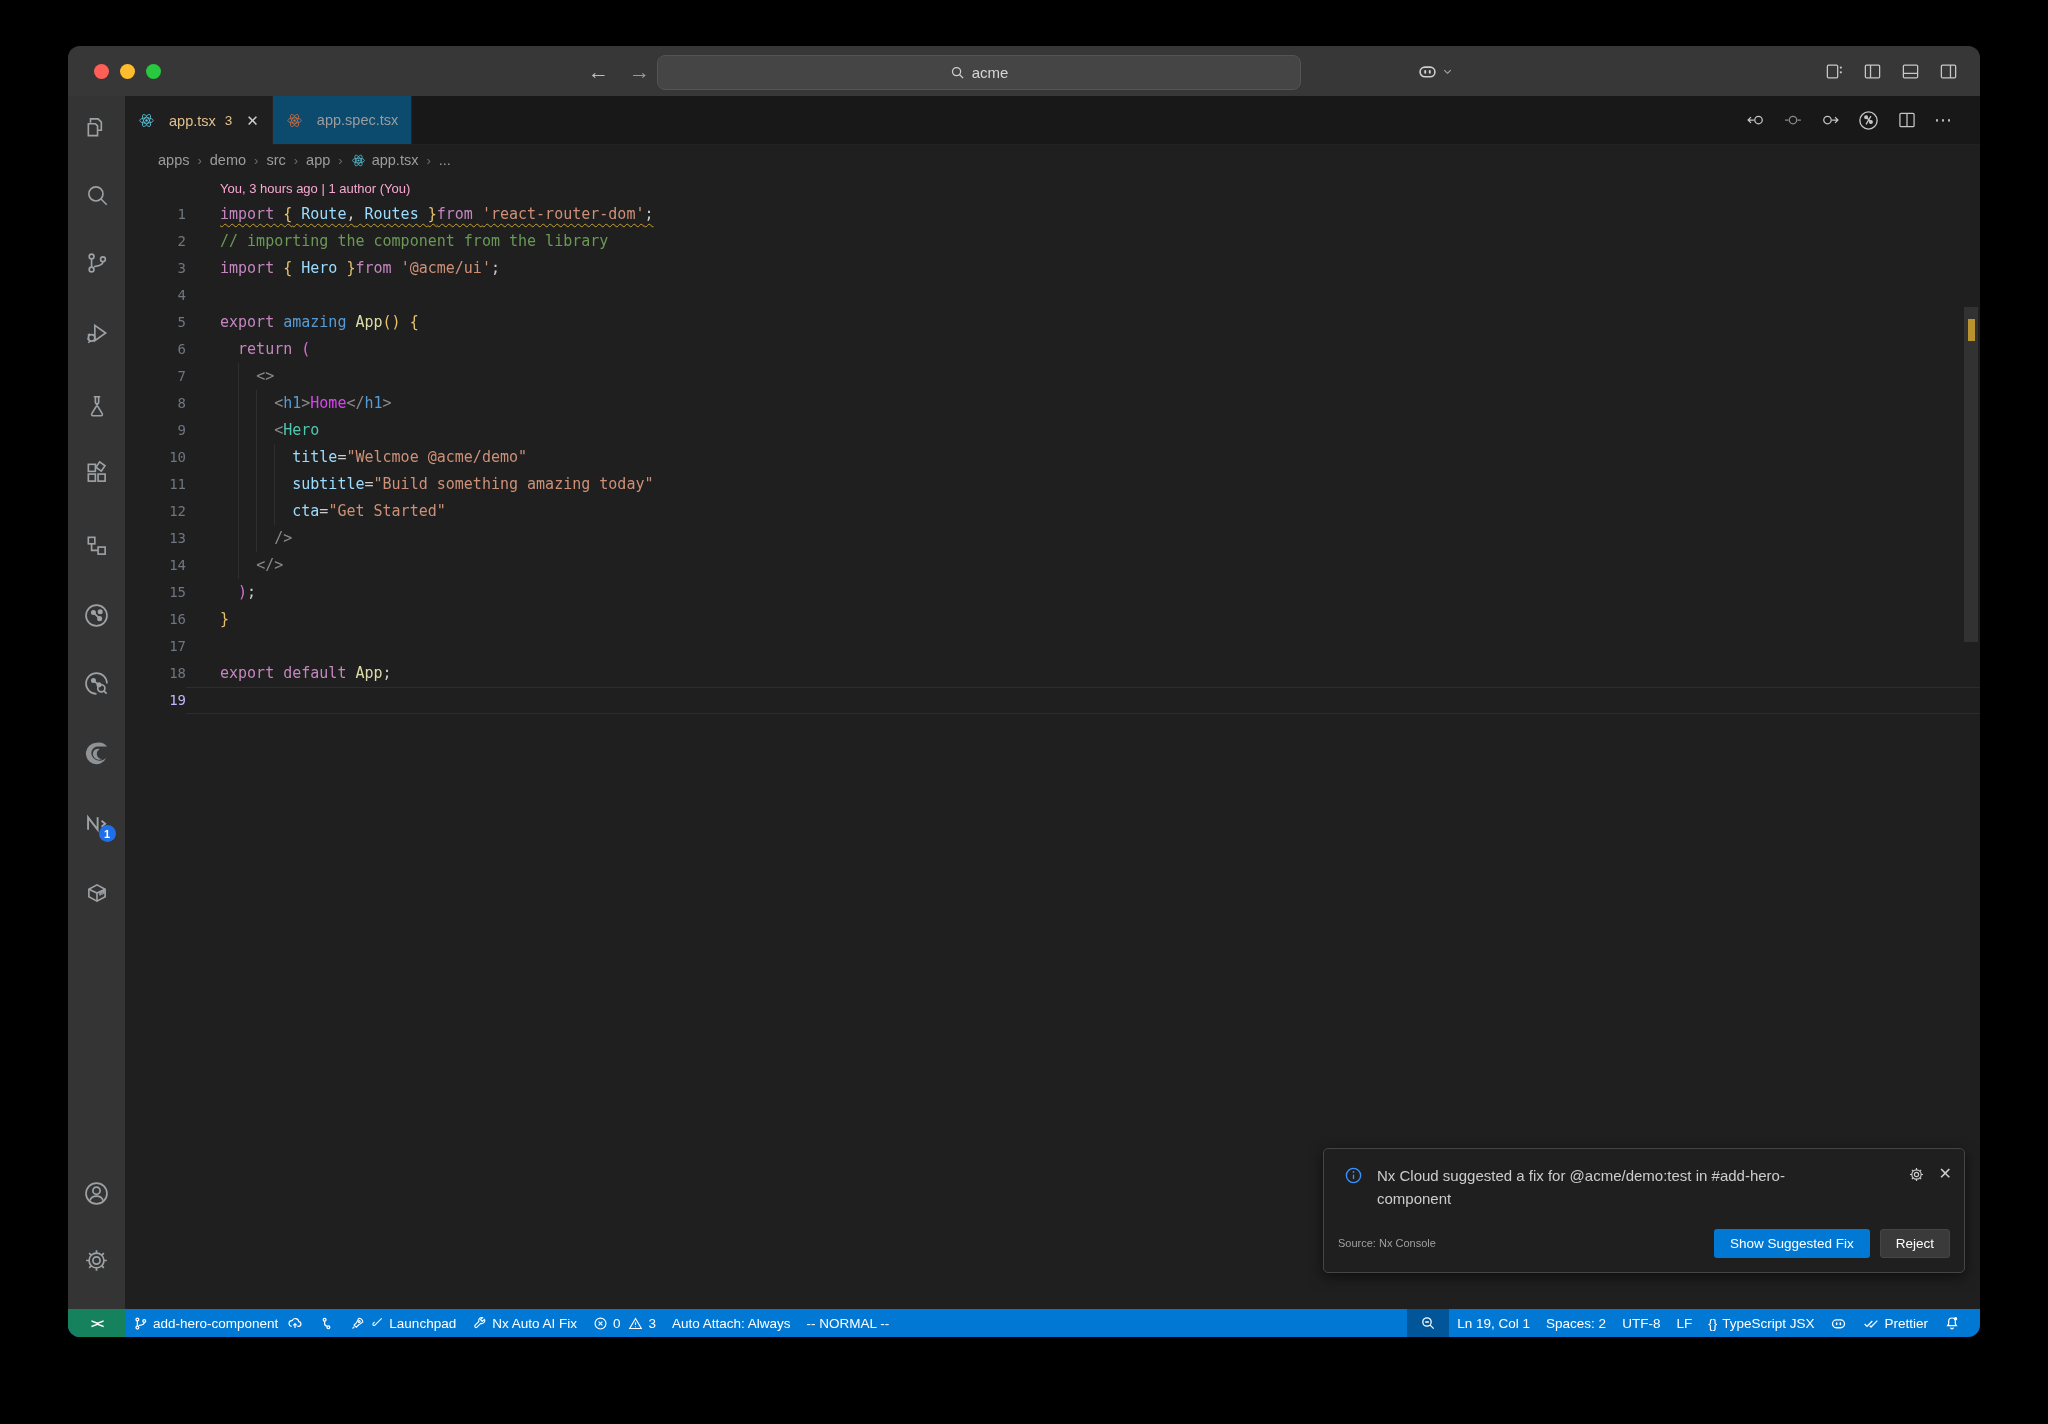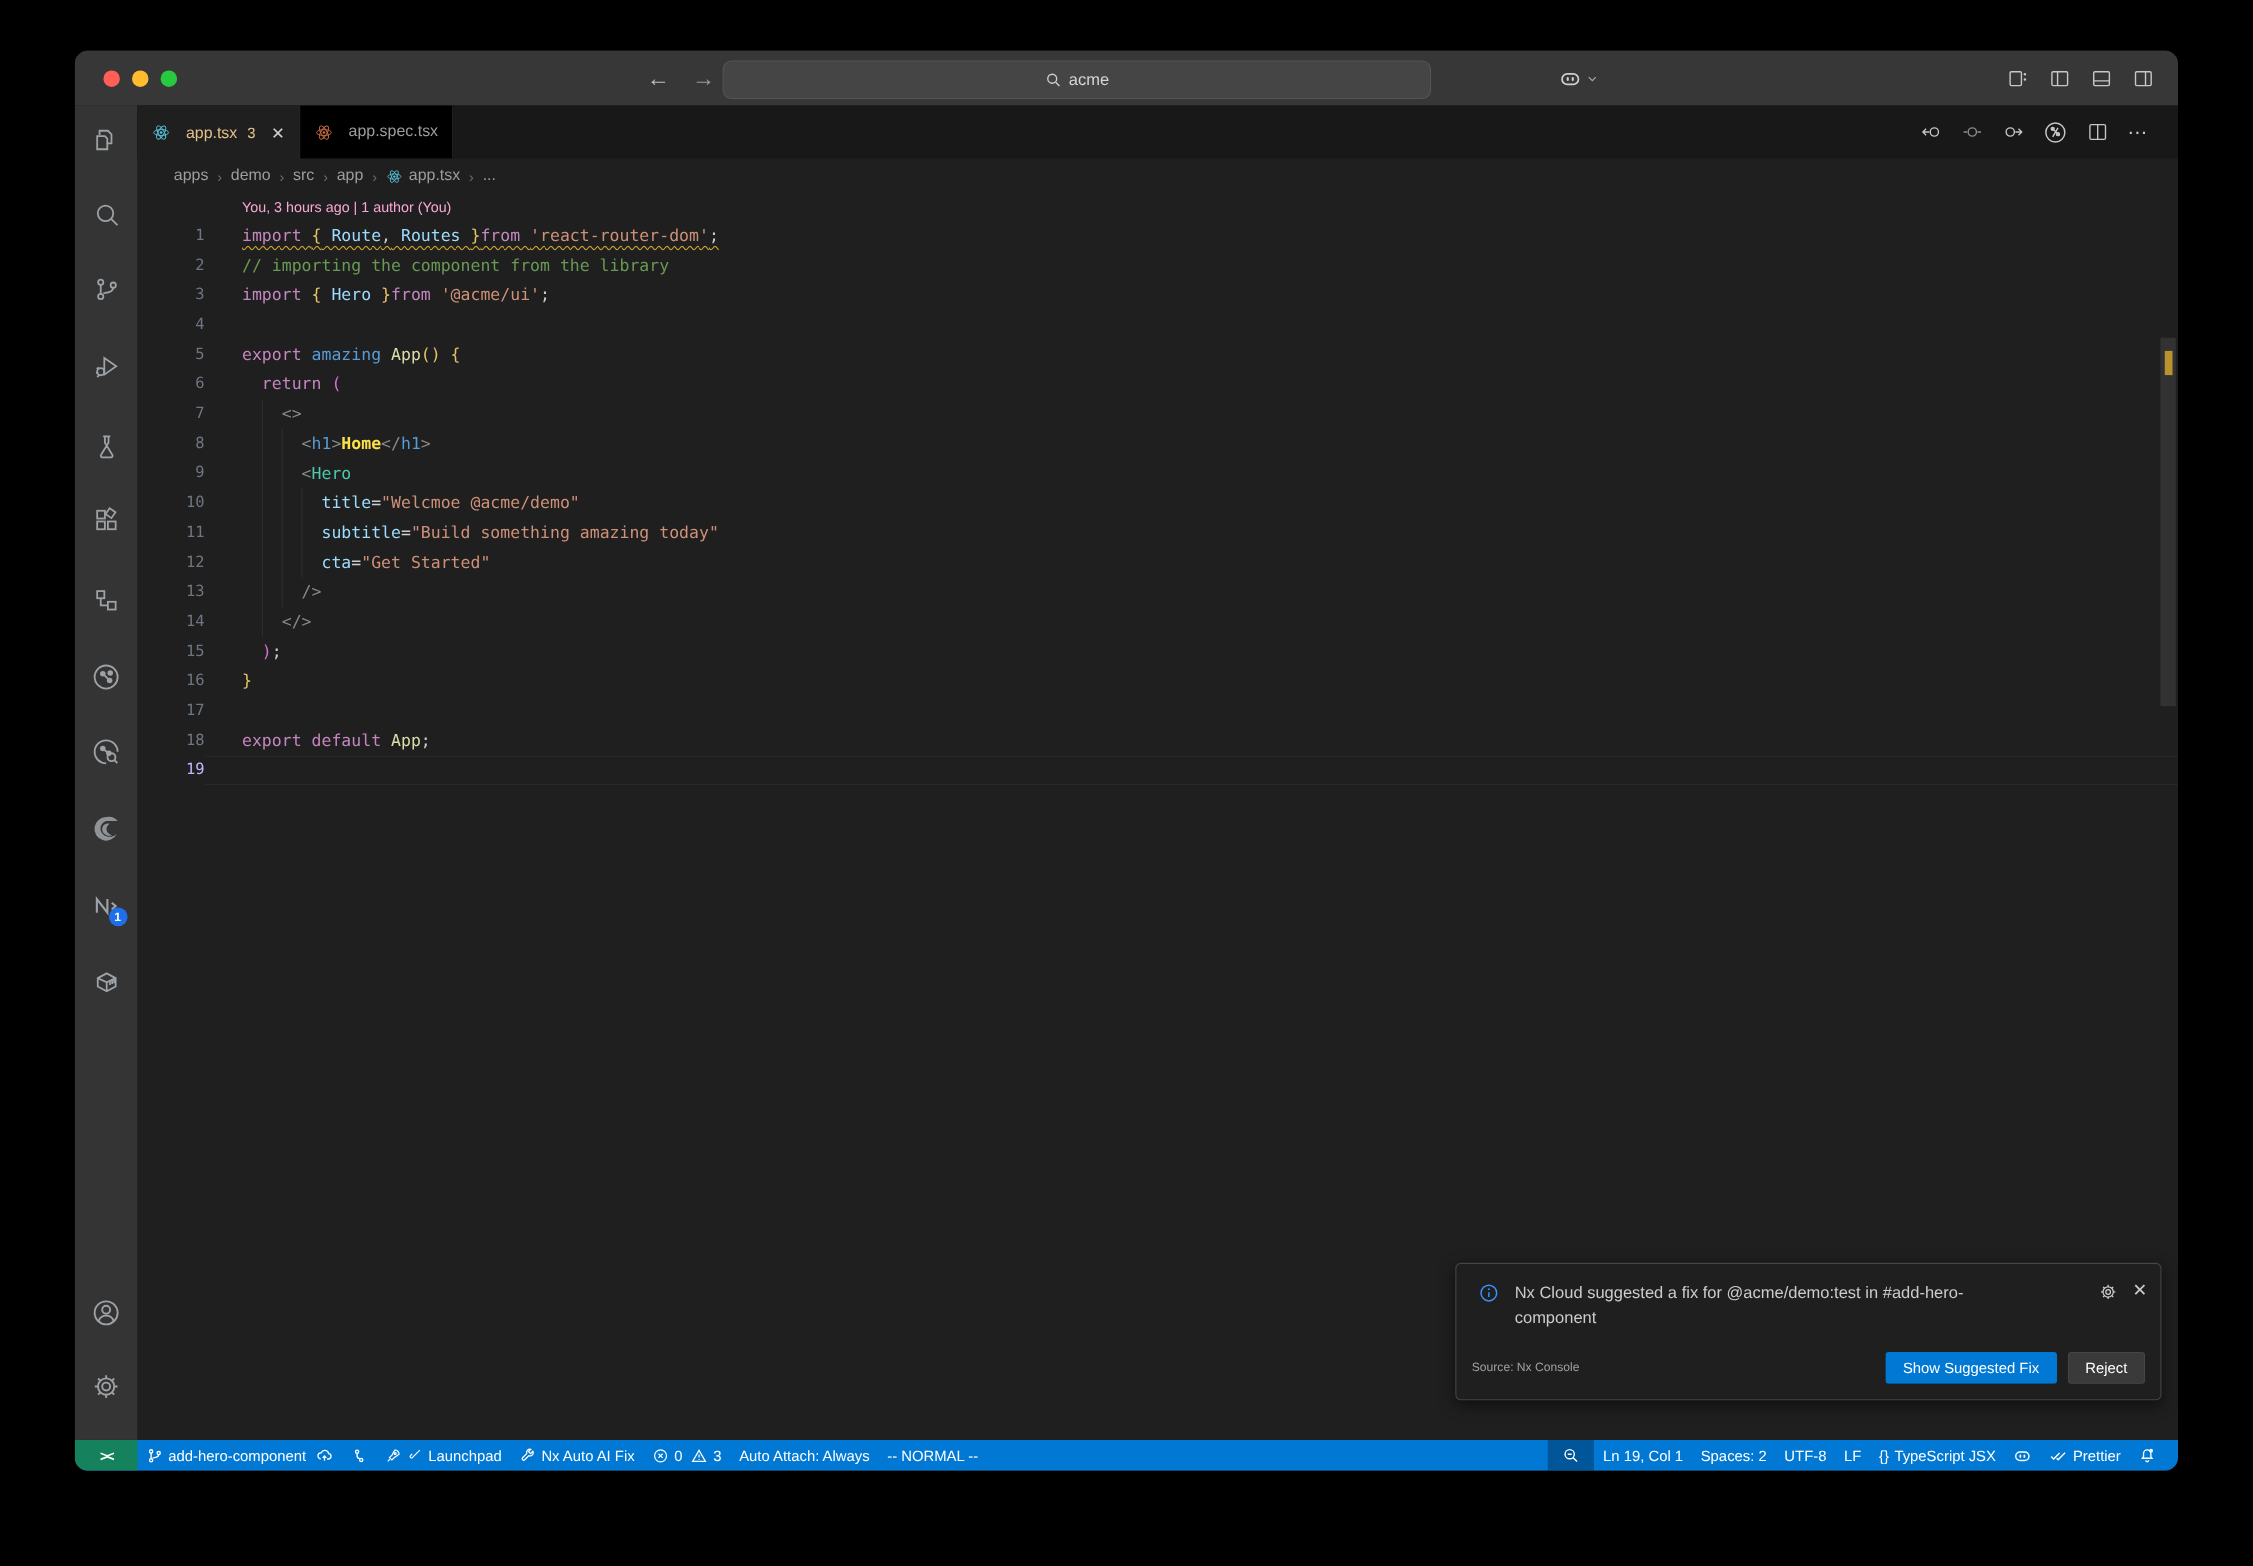--- a/index.html
+++ b/index.html
@@ -24,21 +24,21 @@
   .activitybar{width:57px;flex:0 0 auto;background:#343434;position:relative;color:#9da2a6;}
   .ab-icon{position:absolute;left:50%;transform:translateX(-50%);width:28px;height:28px;
     display:flex;align-items:center;justify-content:center;}
   .ab-badge{position:absolute;right:-5px;bottom:-5px;width:17px;height:17px;border-radius:50%;
     background:#1f6feb;color:#fff;font-size:11px;font-weight:bold;display:flex;align-items:center;justify-content:center;}
   .main-col{flex:1;display:flex;flex-direction:column;min-width:0;position:relative;background:#1f1f1f;}
   
   .tabstrip{height:48px;flex:0 0 auto;background:#181818;display:flex;align-items:stretch;border-bottom:1px solid #222;}
   .tab{display:flex;align-items:center;padding:0 13px;gap:8px;font-size:14.5px;border-right:1px solid #242424;cursor:default;}
   .tab.active{background:#1f1f1f;color:#e2c08d;margin-bottom:-1px;}
-  .tab.inactive{background:#000000;color:#9d9d9d;justify-content:space-between;}
+  .tab.inactive{background:#0c4a6e;color:#9d9d9d;justify-content:space-between;}
   .tab .badge{font-size:13.5px;margin-left:1px;}
   .tab .close{color:#cfcfcf;font-size:15px;margin-left:6px;}
   .editor-actions{margin-left:auto;display:flex;align-items:center;gap:17px;padding-right:26px;color:#c5c5c5;}
   
   .breadcrumb{height:30px;flex:0 0 auto;display:flex;align-items:center;padding-left:33px;
     font-size:14.5px;color:#9d9d9d;}
   .breadcrumb .sep{margin:0 8px;color:#6d6d6d;font-size:13px;}
   .breadcrumb .crumb{cursor:default;}
   .bc-react{margin-right:6px;display:inline-flex;}
   
@@ -48,21 +48,21 @@
   .lines-wrap{position:relative;}
   .code-line{display:flex;height:27px;line-height:27px;white-space:pre;}
   .ln{width:61px;text-align:right;color:#6e7681;flex:0 0 auto;font-size:14px;}
   .code-text{padding-left:34px;flex:1;color:#ccc;}
   .code-line.active .ln{color:#c4b5fd;}
   .code-line.active .code-text{box-shadow:inset 0 1px 0 #2d2d2d, inset 0 -1px 0 #2d2d2d;}
   .warn-line{text-decoration:underline wavy #c8a232 1px;text-underline-offset:4px;}
   .tk-kw{color:#C586C0}.tk-kwb{color:#569CD6}.tk-var{color:#9CDCFE}.tk-comp{color:#4EC9B0}
   .tk-fn{color:#DCDCAA}.tk-str{color:#CE9178}.tk-cmt{color:#6A9955}.tk-b1{color:#E8C268}
   .tk-b2{color:#D670D6}.tk-tag{color:#569CD6}.tk-ab{color:#8a8a8a}
-  .tk-txt{color:#fde047;font-weight:bold}.tk-pun{color:#cccccc}
+  .tk-txt{color:#d946ef;font-weight:normal}.tk-pun{color:#cccccc}
   .indent-guide{position:absolute;width:1px;background:#2e2e2e;}
   
   .scroll-thumb{position:absolute;right:2px;top:132px;width:14px;height:335px;background:rgba(120,120,120,.22);}
   .overview-warn{position:absolute;right:5px;top:144px;width:7px;height:22px;background:#b8932f;}
   
   .toast{position:absolute;left:1255px;top:1102px;width:640px;background:#1f1f1f;border:1px solid #454545;
     border-radius:5px;box-shadow:0 4px 14px rgba(0,0,0,.55);z-index:5;}
   .toast-head{display:flex;padding:15px 12px 6px 20px;}
   .toast-msg{width:470px;margin-left:14px;color:#cccccc;font-size:15px;line-height:1.55;overflow-wrap:break-word;}
   .toast-head-icons{margin-left:auto;display:flex;gap:14px;color:#cccccc;align-items:flex-start;padding-top:2px;}

